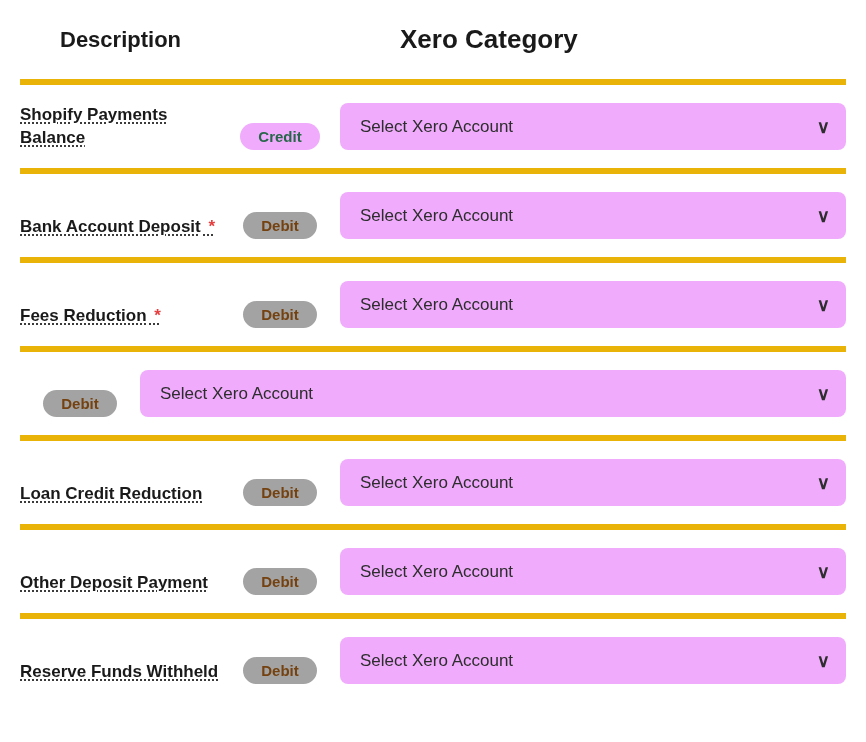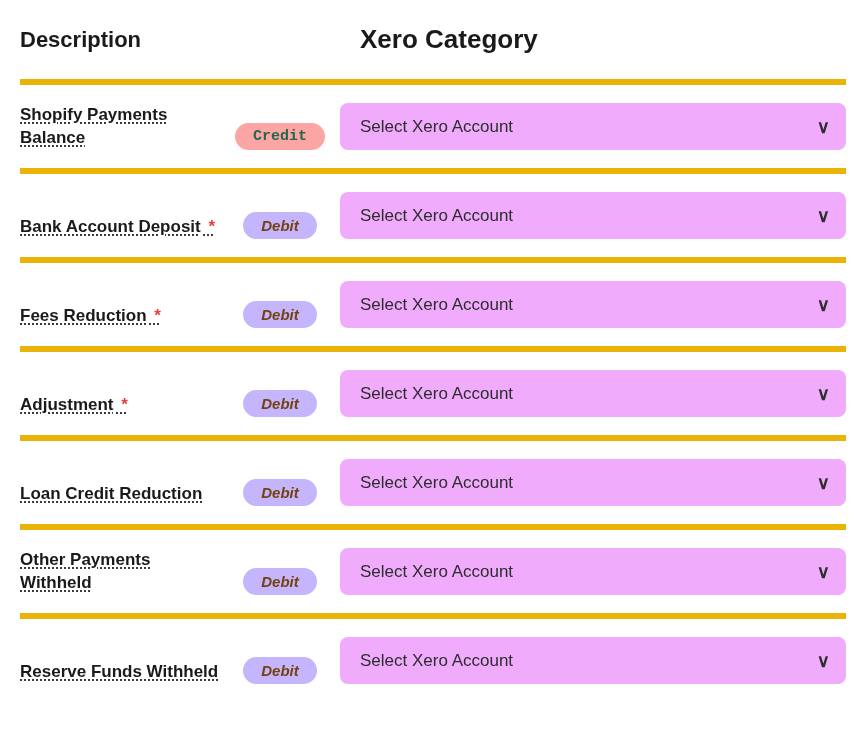--- a/index.html
+++ b/index.html
@@ -14,20 +14,21 @@
       width: 866px;
       min-height: 742px;
       padding: 24px 20px;
     }
 
     .header-row {
       display: flex;
       align-items: center;
       padding-bottom: 16px;
       margin-bottom: 8px;
+      margin-left: 40px;
     }
 
     .header-description {
       width: 340px;
       font-size: 22px;
       font-weight: 700;
       color: #1a1a1a;
     }
 
     .header-xero {
@@ -71,29 +72,27 @@
       display: inline-flex;
       align-items: center;
       justify-content: center;
       padding: 5px 18px;
       border-radius: 999px;
       font-size: 15px;
       font-weight: 600;
     }
 
     .badge-credit {
-      background-color: #fca5a5;
+      background-color: #f0abfc;
       color: #276749;
-      font-family: Liberation Mono, monospace;
     }
 
     .badge-debit {
-      background-color: #c4b5fd;
+      background-color: #a3a3a3;
       color: #744210;
-      font-style: italic;
     }
 
     .select-area {
       flex: 1;
     }
 
     .select-wrapper {
       position: relative;
       width: 100%;
     }
@@ -155,39 +154,38 @@
     <div class="row">
       <div class="row-description">Fees Reduction<span class="required-star"> *</span></div>
       <div class="badge-area">
         <span class="badge badge-debit">Debit</span>
       </div>
       <div class="select-area">
         <div class="select-wrapper"><select><option value="">Select Xero Account</option></select></div>
       </div>
     </div>
     <div class="row">
-      <div class="row-description">Adjustment<span class="required-star"> *</span></div>
       <div class="badge-area">
         <span class="badge badge-debit">Debit</span>
       </div>
       <div class="select-area">
         <div class="select-wrapper"><select><option value="">Select Xero Account</option></select></div>
       </div>
     </div>
     <div class="row">
       <div class="row-description">Loan Credit Reduction</div>
       <div class="badge-area">
         <span class="badge badge-debit">Debit</span>
       </div>
       <div class="select-area">
         <div class="select-wrapper"><select><option value="">Select Xero Account</option></select></div>
       </div>
     </div>
     <div class="row">
-      <div class="row-description">Other Payments Withheld</div>
+      <div class="row-description">Other Deposit Payment</div>
       <div class="badge-area">
         <span class="badge badge-debit">Debit</span>
       </div>
       <div class="select-area">
         <div class="select-wrapper"><select><option value="">Select Xero Account</option></select></div>
       </div>
     </div>
     <div class="row">
       <div class="row-description">Reserve Funds Withheld</div>
       <div class="badge-area">

